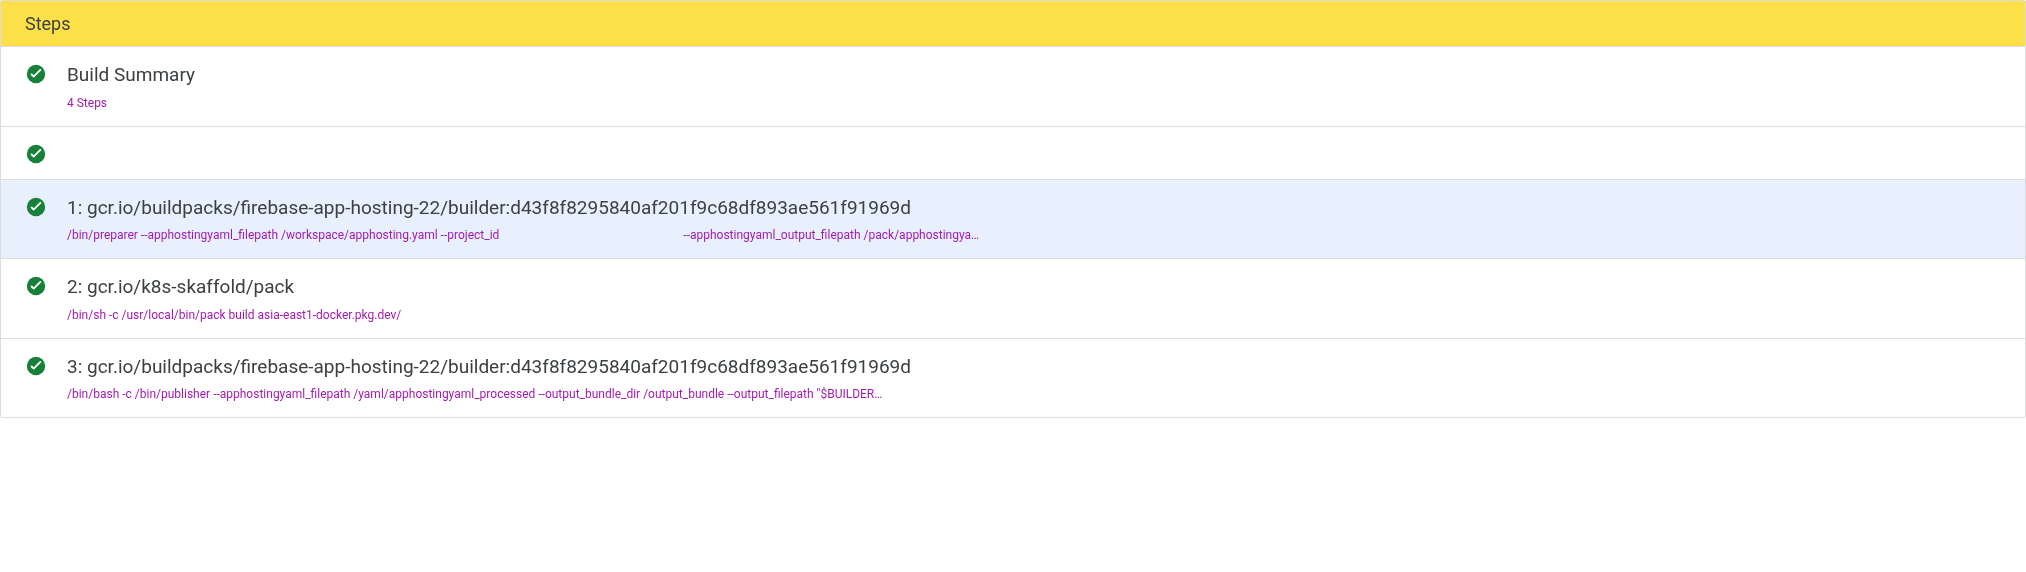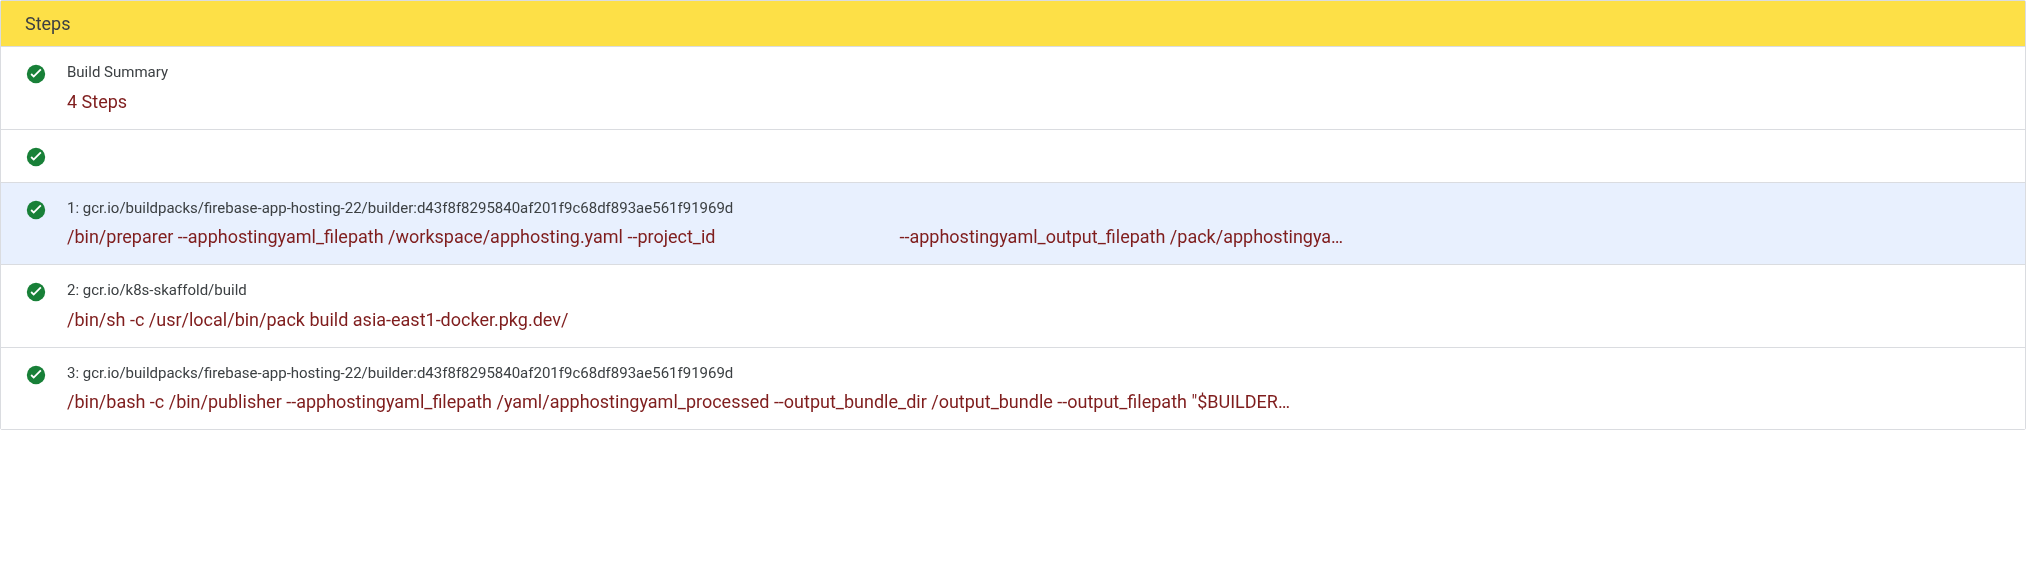--- a/index.html
+++ b/index.html
@@ -49,27 +49,27 @@
       width: 100%;
       height: 100%;
       display: block;
     }
     .step-content {
       flex: 1;
       min-width: 0;
       overflow: hidden;
     }
     .step-title {
-      font-size: 15px;
+      font-size: 19px;
       color: #3c4043;
       line-height: 1.5;
     }
     .step-subtitle {
-      font-size: 18px;
-      color: #7f1d1d;
+      font-size: 12px;
+      color: #a21caf;
       line-height: 1.5;
       margin-top: 4px;
       white-space: nowrap;
       overflow: hidden;
       text-overflow: ellipsis;
     }
     .step-command {
       display: flex;
       gap: 4px;
     }
@@ -132,21 +132,21 @@
   </div>
 
   <div class="step-row">
     <span class="check-icon">
       <svg viewBox="0 0 24 24">
           <circle cx="12" cy="12" r="10" fill="#188038"></circle>
           <path d="M9.5 16.2 L6 12.7 L7.4 11.3 L9.5 13.4 L16.6 6.3 L18 7.7 Z" fill="#fff"></path>
         </svg>
     </span>
     <div class="step-content">
-      <div class="step-title">2: gcr.io/k8s-skaffold/build</div>
+      <div class="step-title">2: gcr.io/k8s-skaffold/pack</div>
       <div class="step-subtitle step-command">
         <span class="step-command-left">/bin/sh -c /usr/local/bin/pack build asia-east1-docker.pkg.dev/</span>
       </div>
     </div>
   </div>
 
   <div class="step-row">
     <span class="check-icon">
       <svg viewBox="0 0 24 24">
           <circle cx="12" cy="12" r="10" fill="#188038"></circle>

